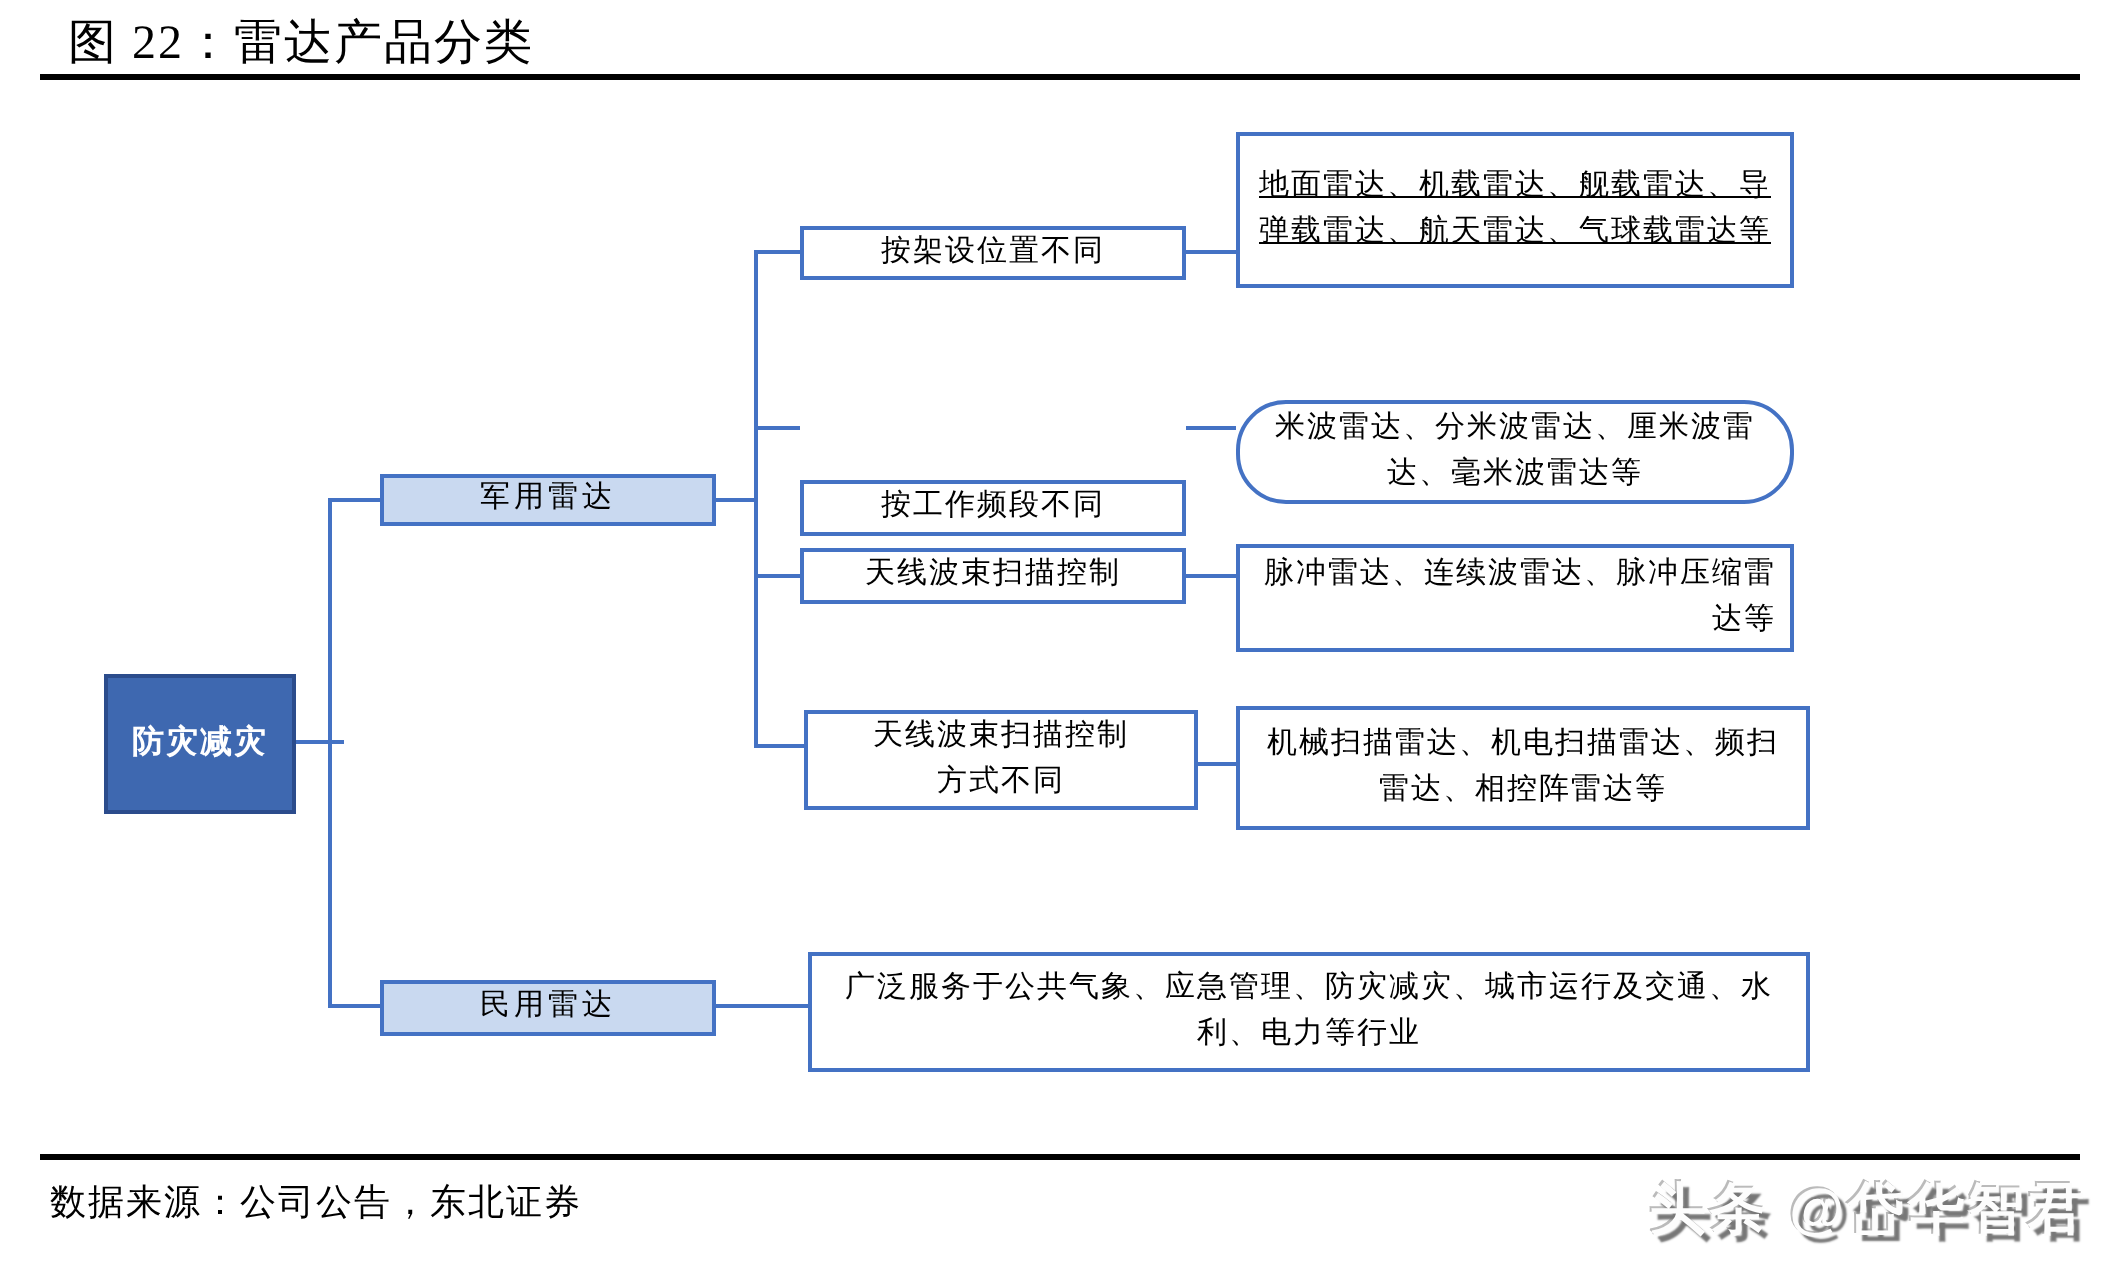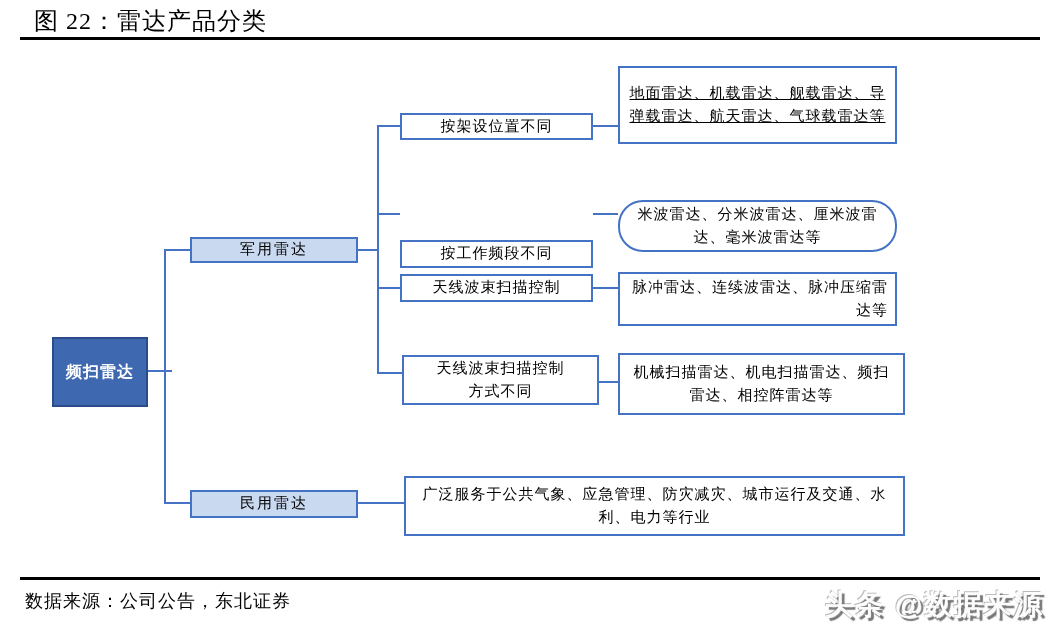--- a/index.html
+++ b/index.html
@@ -44,21 +44,21 @@
   #leaf-civil{left:404px;top:476px;width:501px;height:60px;padding:12px 10px;letter-spacing:1px;}
 </style>
 </head>
 <body>
 
 <div id="page">
 
   <div id="fig-title">图 22：雷达产品分类</div>
   <div id="rule-top" class="rule"></div>
 
-  <div id="root-box" class="box">频扫雷达</div>
+  <div id="root-box" class="box">防灾减灾</div>
 
   <div class="line" style="left:148px;top:370px;width:24px;height:2px;"></div>
   <div class="line" style="left:164px;top:249px;width:2px;height:255px;"></div>
   <div class="line" style="left:165px;top:249px;width:25px;height:2px;"></div>
   <div class="line" style="left:165px;top:502px;width:25px;height:2px;"></div>
 
   <div id="military-box" class="box branch-box">军用雷达</div>
   <div id="civil-box" class="box branch-box">民用雷达</div>
 
   <div class="line" style="left:358px;top:249px;width:20px;height:2px;"></div>
@@ -82,15 +82,15 @@
   <div id="leaf-0" class="box leaf-box">地面雷达、机载雷达、舰载雷达、导弹载雷达、航天雷达、气球载雷达等</div>
   <div id="leaf-1" class="box leaf-box">米波雷达、分米波雷达、厘米波雷达、毫米波雷达等</div>
   <div id="leaf-2" class="box leaf-box">脉冲雷达、连续波雷达、脉冲压缩雷达等</div>
   <div id="leaf-3" class="box leaf-box">机械扫描雷达、机电扫描雷达、频扫雷达、相控阵雷达等</div>
 
   <div class="line" style="left:358px;top:502px;width:46px;height:2px;"></div>
   <div id="leaf-civil" class="box">广泛服务于公共气象、应急管理、防灾减灾、城市运行及交通、水利、电力等行业</div>
 
   <div id="rule-bottom" class="rule"></div>
   <div id="source-note">数据来源：公司公告，东北证券</div>
-  <div id="watermark">头条 @数据来源</div>
+  <div id="watermark">头条 @岱华智君</div>
 
 </div>
 
 </body></html>

